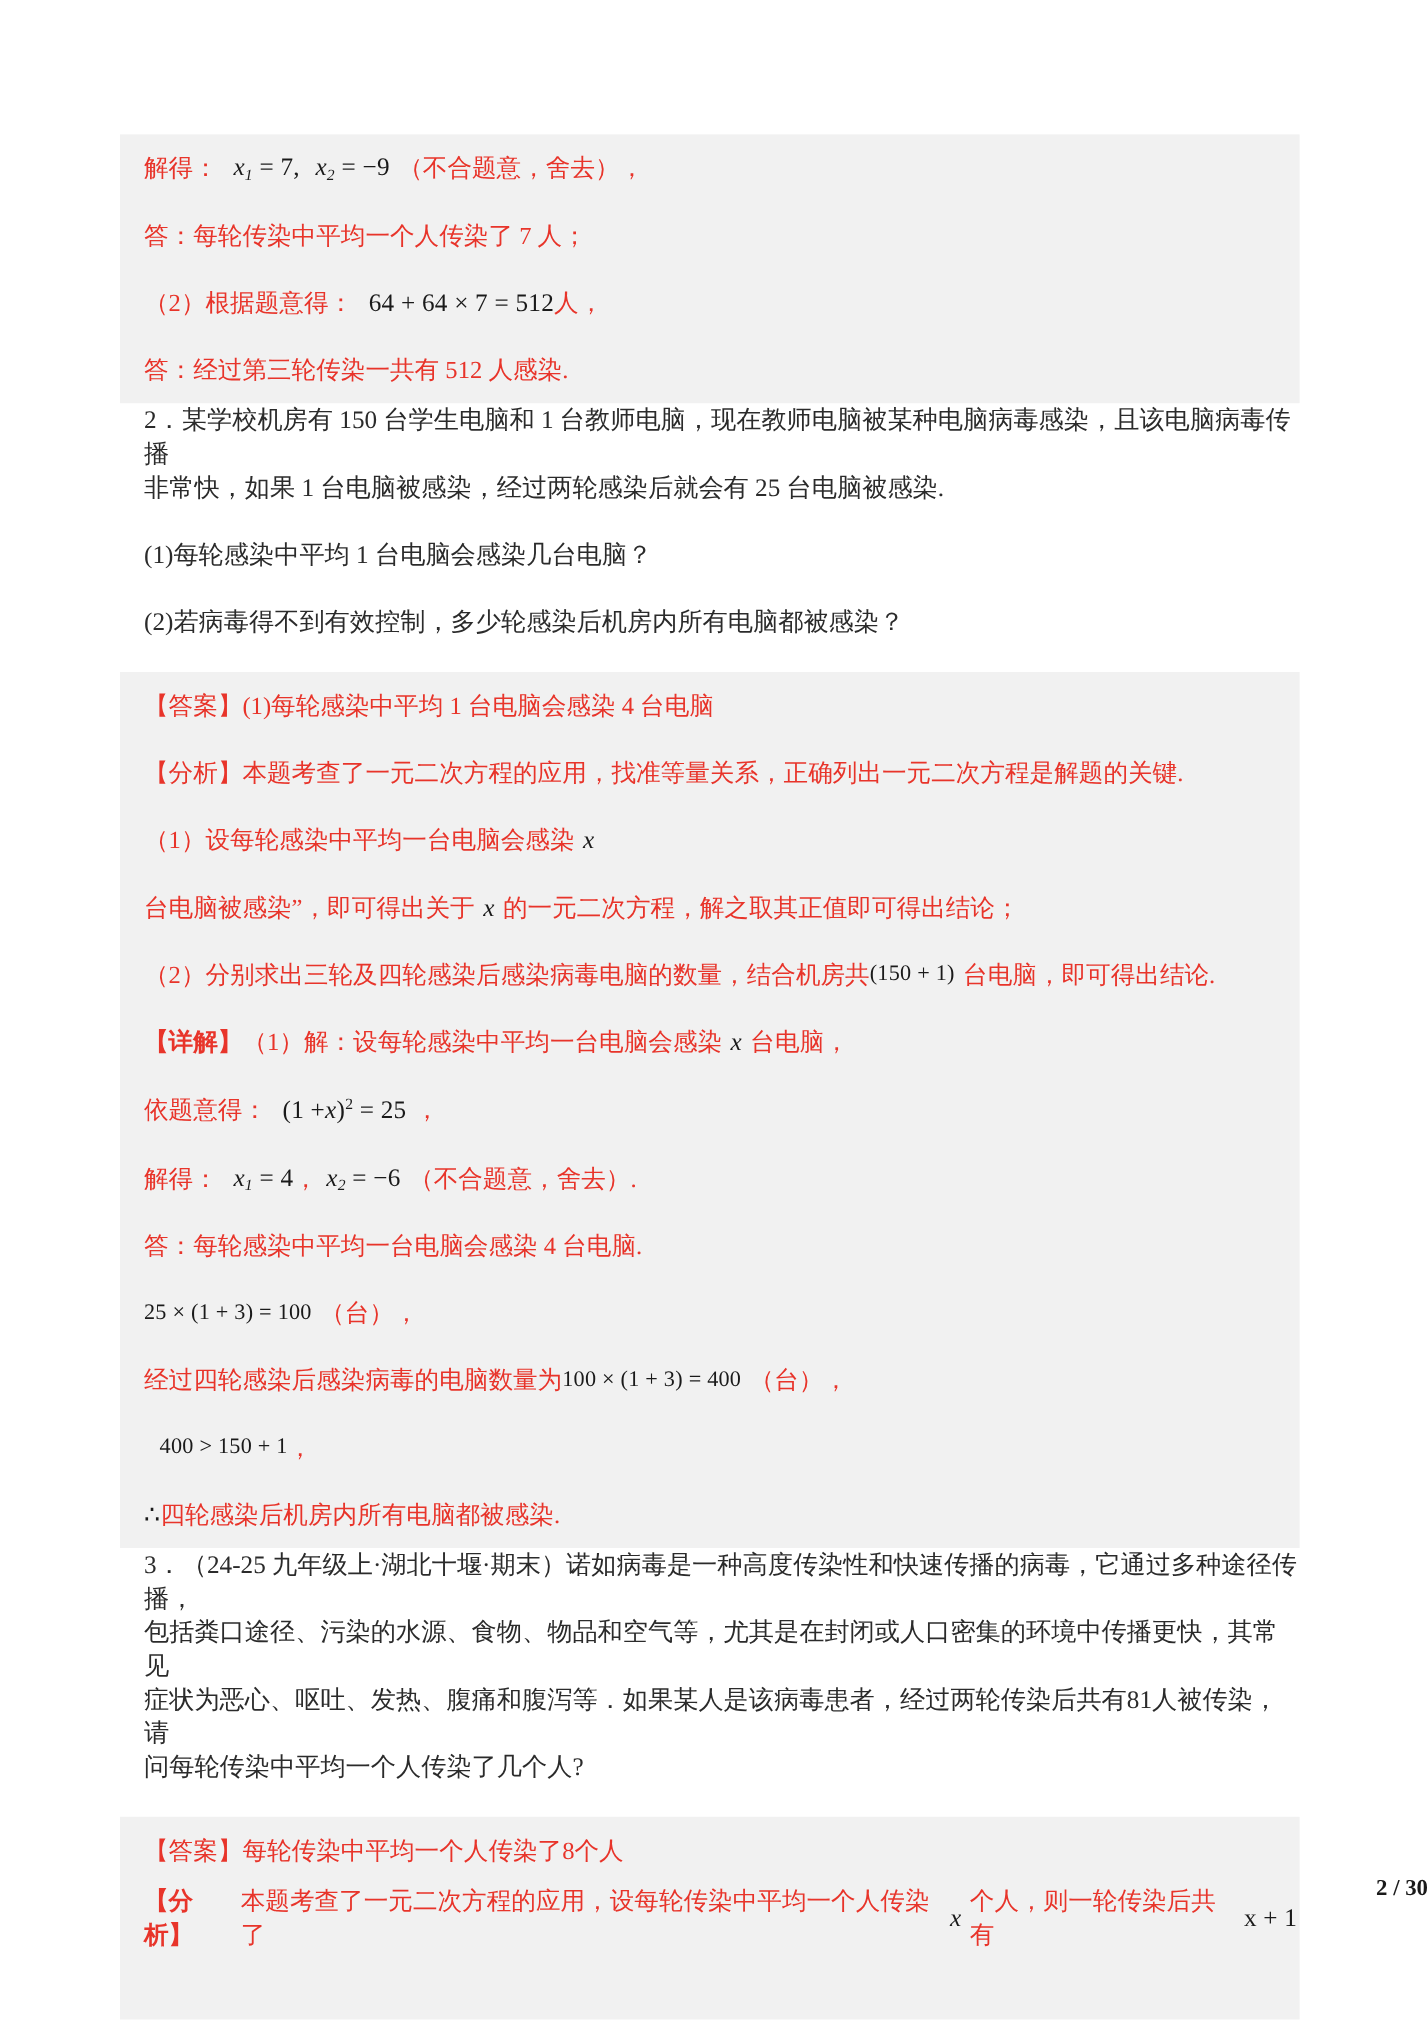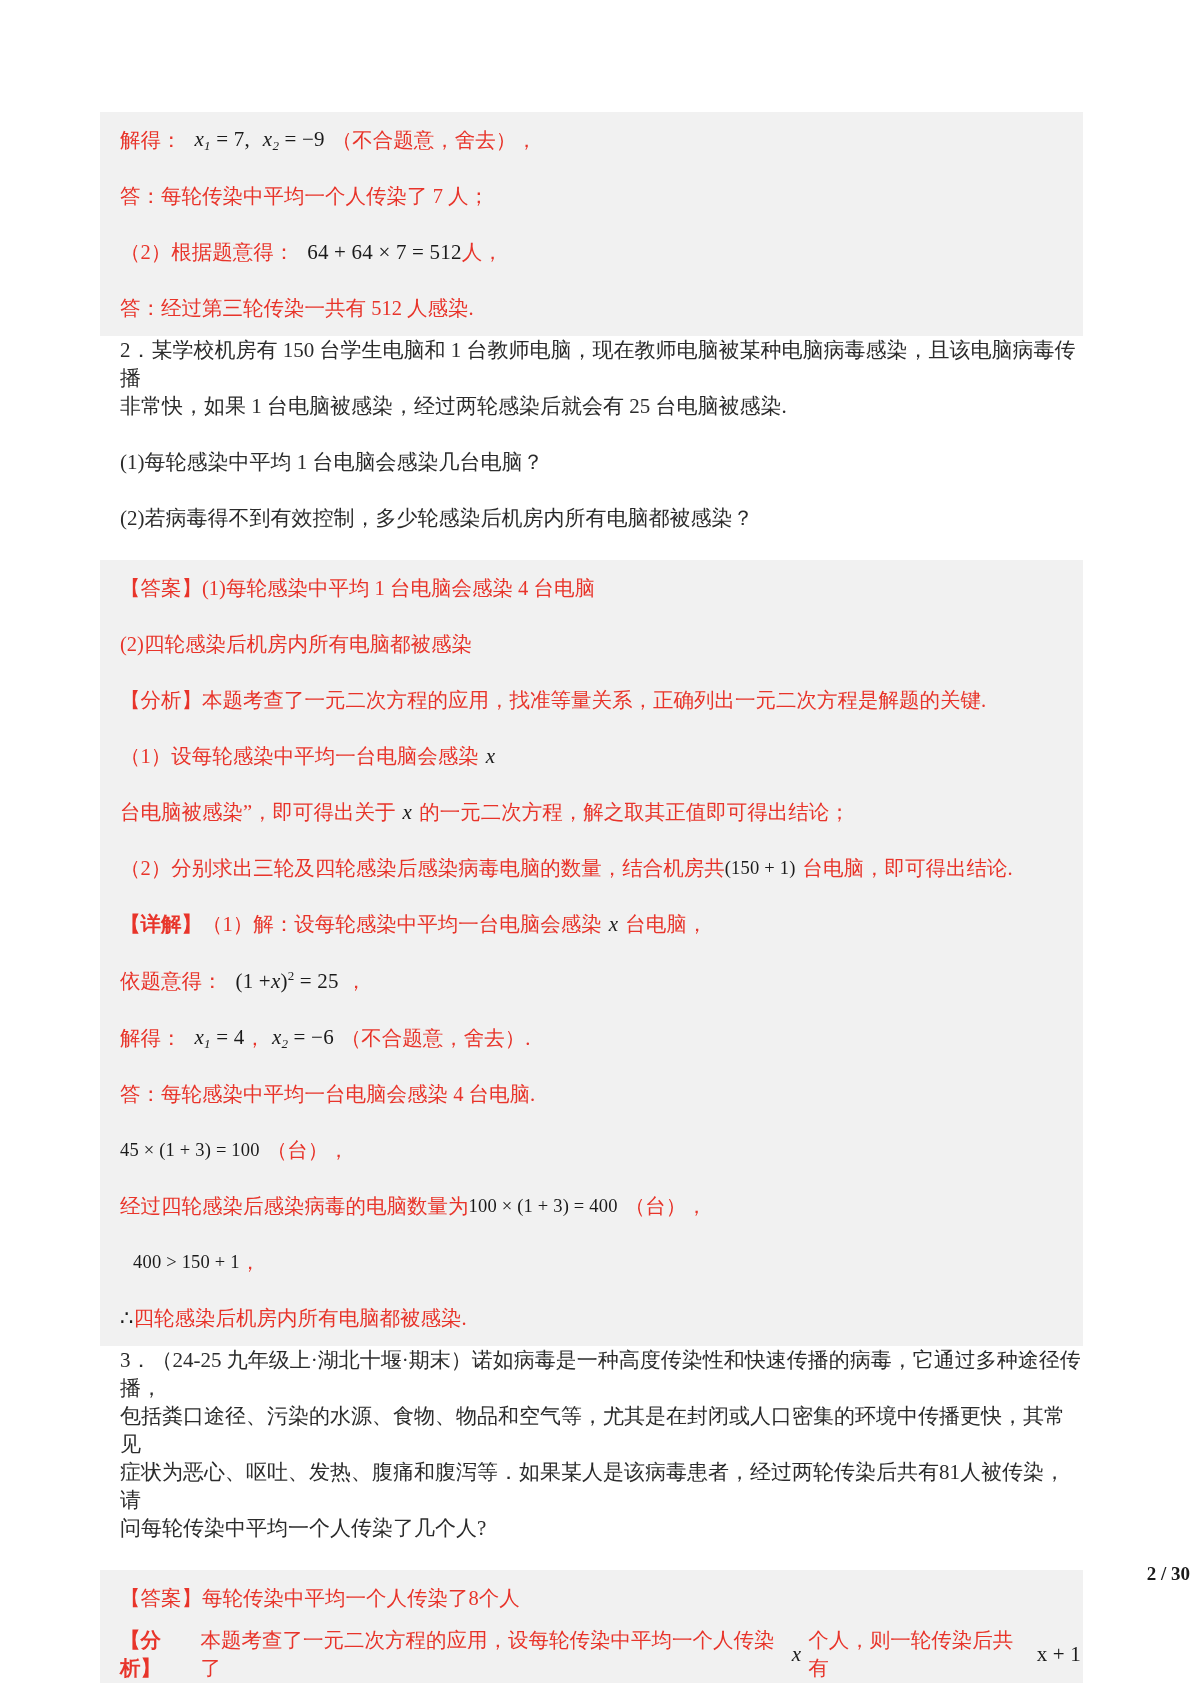--- a/index.html
+++ b/index.html
@@ -166,23 +166,20 @@
         <span>(2)若病毒得不到有效控制，多少轮感染后机房内所有电脑都被感染？</span>
       </div>
     </div>
 
     <div class="row hl">
 
       <div class="r-a">
         <span class="red">【答案】(1)每轮感染中平均 1 台电脑会感染 4 台电脑</span>
       </div>
 
-      <div class="r-a">
-        <span class="red">(2)四轮感染后机房内所有电脑都被感染</span>
-      </div>
 
       <div class="r-a">
         <span class="red">【分析】本题考查了一元二次方程的应用，找准等量关系，正确列出一元二次方程是解题的关键.</span>
       </div>
 
       <div class="r-a">
         <span class="red">（1）设每轮感染中平均一台电脑会感染</span>
         <span class="sp"></span>
         <span class="m mi">x</span>
         <span class="sp"></span>
@@ -229,21 +226,21 @@
         <span class="m"><span class="mi">x</span><sub>2</sub>&nbsp;<span class="mn">= −6</span></span>
         <span class="sp"></span>
         <span class="red">（不合题意，舍去）.</span>
       </div>
 
       <div class="r-a">
         <span class="red">答：每轮感染中平均一台电脑会感染 4 台电脑.</span>
       </div>
 
       <div class="r-a">
-        <span class="m small">45 × (1 + 3) = 100</span>
+        <span class="m small">25 × (1 + 3) = 100</span>
         <span class="sp"></span>
         <span class="red">（台），</span>
       </div>
 
       <div class="r-a">
         <span class="red">经过四轮感染后感染病毒的电脑数量为</span>
         <span class="m small">100 × (1 + 3) = 400</span>
         <span class="sp"></span>
         <span class="red">（台），</span>
       </div>

